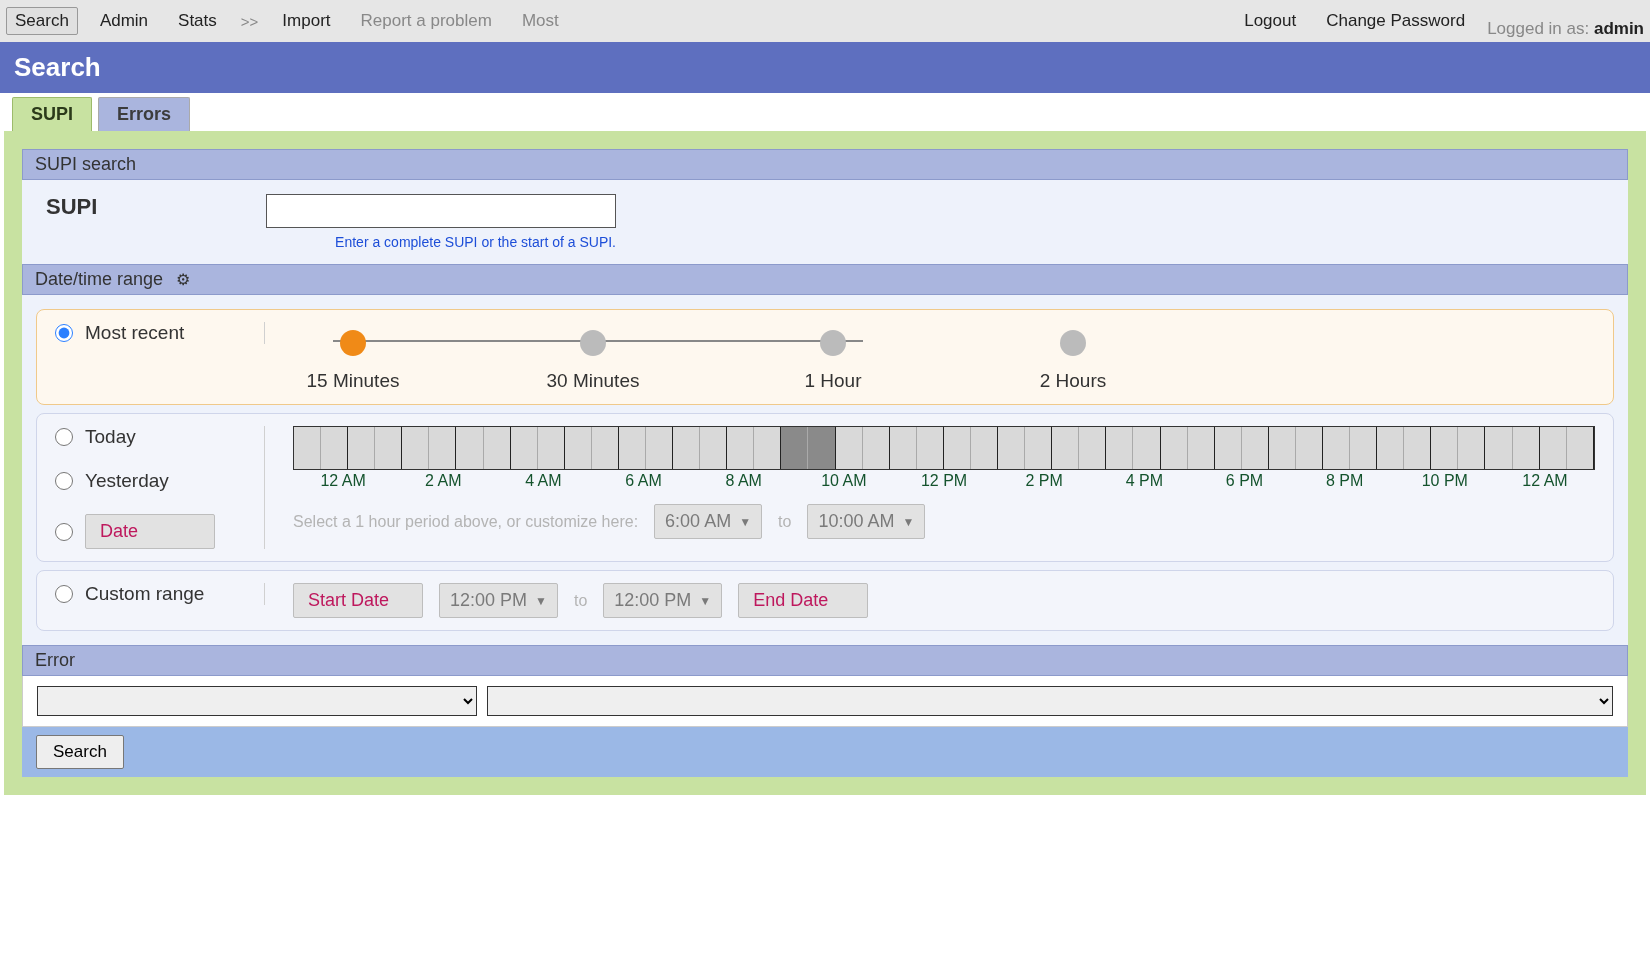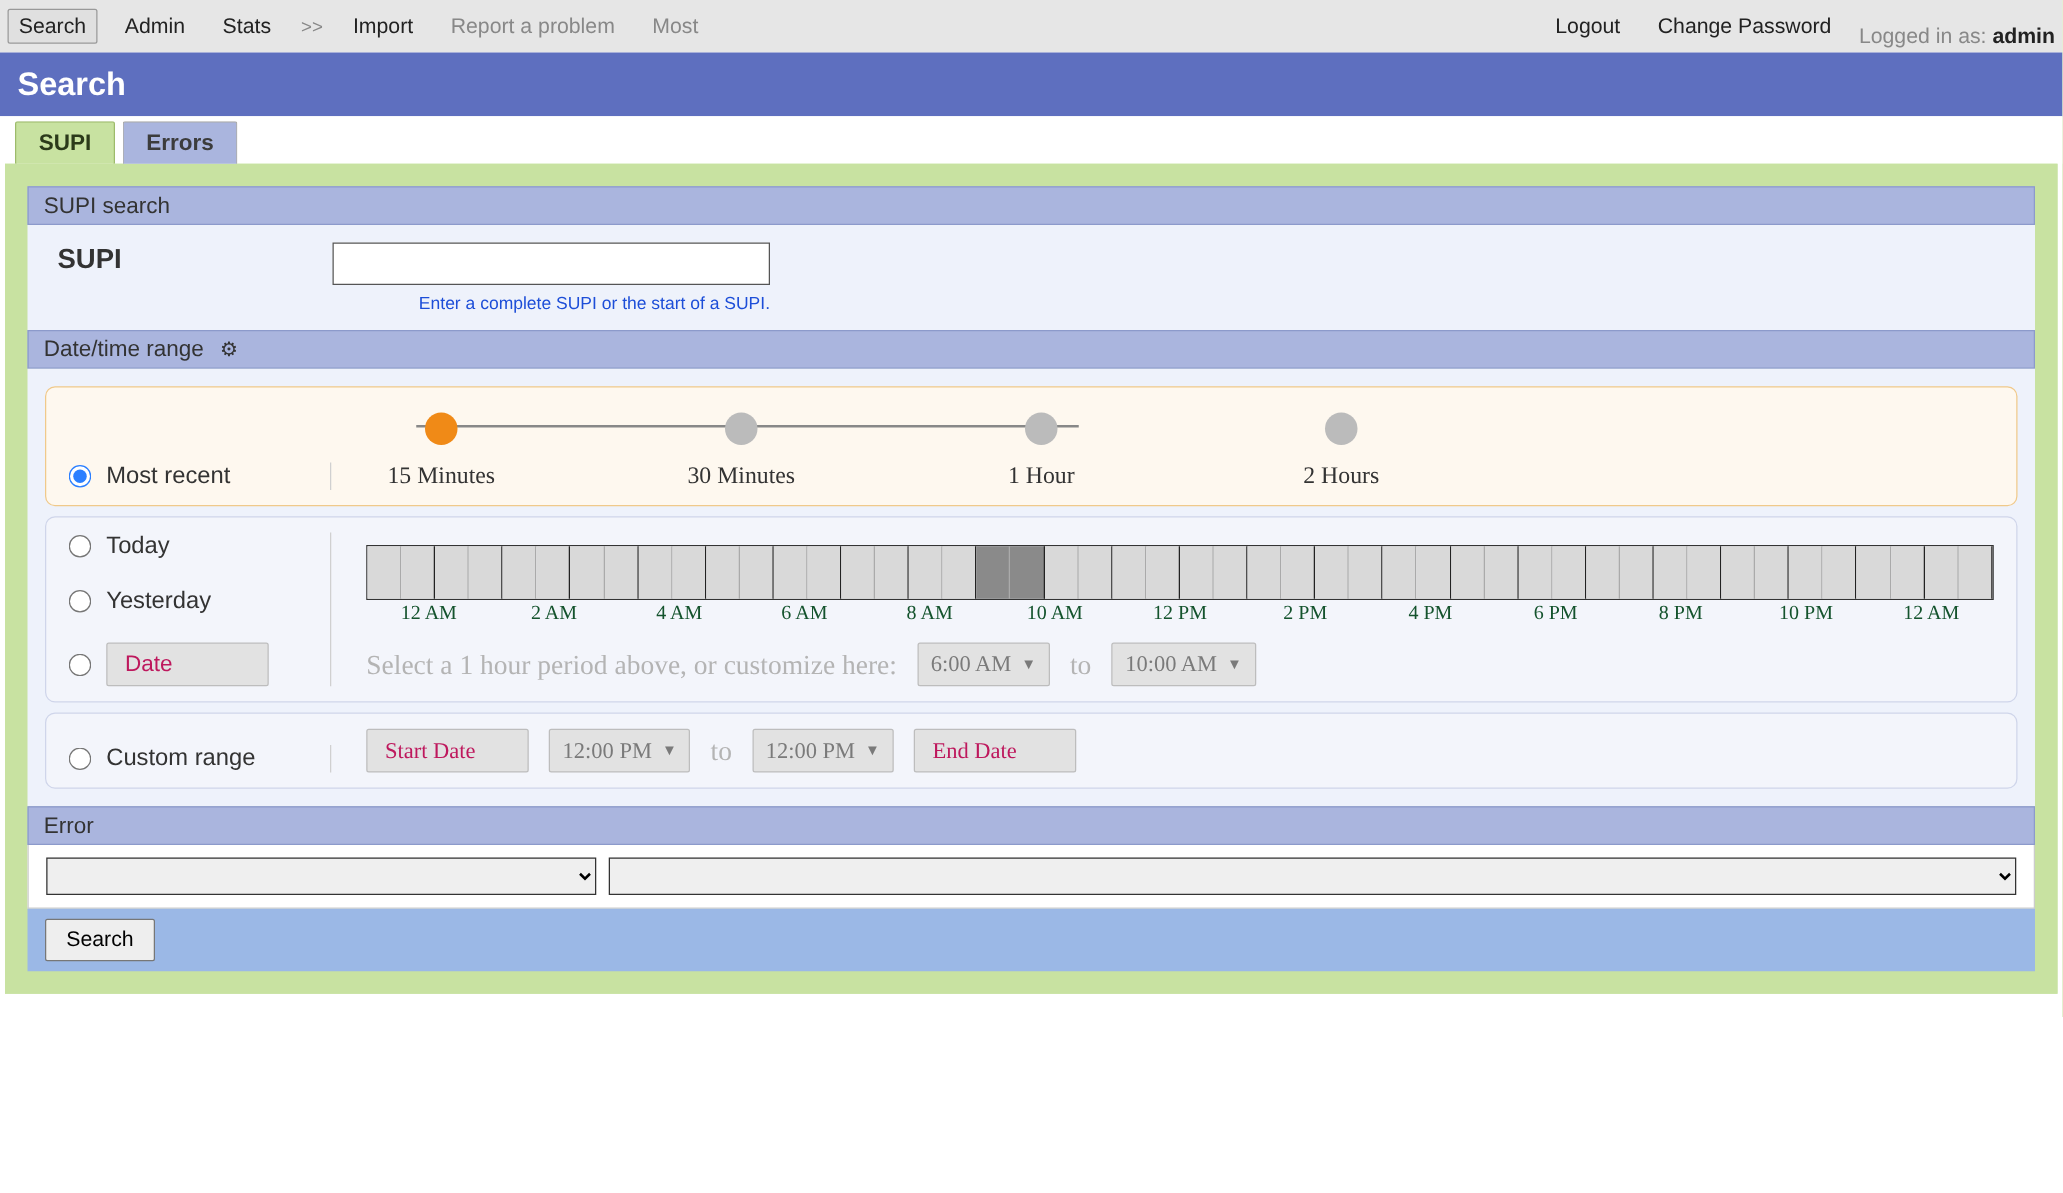--- a/index.html
+++ b/index.html
@@ -79,41 +79,41 @@
 .gear { display: inline-block; margin-left: 8px; font-size: 16px; cursor: pointer; }
 
 .range-stack { display: flex; flex-direction: column; gap: 8px; }
 
 .range-box {
   background: #f3f5fb;
   border: 1px solid #cfd5ea;
   border-radius: 8px;
   padding: 12px 18px;
   display: flex;
-  align-items: flex-end;
+  align-items: flex-start;
   gap: 18px;
 }
 .range-box.selected {
   background: #fef8ef;
   border: 1px solid #f0c98a;
 }
 
 .radio-col {
   display: flex;
   flex-direction: column;
   justify-content: center;
   gap: 22px;
   width: 210px;
   border-right: 1px solid #d0d0d0;
   padding-right: 14px;
 }
 .radio-row { display: flex; align-items: center; gap: 12px; font-size: 19px; color: #333; }
 input[type="radio"] { width: 18px; height: 18px; accent-color: #2b7fff; cursor: pointer; }
 
-.content-col { flex: 1; display: flex; flex-direction: column; gap: 14px; padding-left: 10px; font-family: Liberation Serif, serif; }
+.content-col { flex: 1; display: flex; flex-direction: column; gap: 14px; padding-left: 10px; }
 
 .ladder { position: relative; height: 70px; padding-top: 8px; }
 .ladder-line {
   position: absolute; top: 18px; left: 40px; right: 40px; height: 2px; background: #888; z-index: 0;
 }
 .ladder-line.short { right: auto; width: 530px; }
 .ladder-stops { display: flex; gap: 120px; position: relative; z-index: 1; }
 .stop { display: flex; flex-direction: column; align-items: center; width: 120px; cursor: pointer; }
 .dot { width: 26px; height: 26px; border-radius: 50%; background: #bbb; border: 0; }
 .dot.sel { background: #f08a17; }
@@ -134,21 +134,21 @@
 
 .hourlabels {
   display: flex;
   justify-content: space-between;
   font-size: 16px; color: #14532d;
   padding: 2px 0 0 0;
 }
 .hourlabels span { flex: 1; text-align: center; white-space: nowrap; font-size: 16px;}
 
 .picker-row { display: flex; align-items: center; gap: 16px; flex-wrap: wrap; }
-.faded, .picker-row .instr { color: #b4b4b4; font-size: 22px; }
+.faded, .picker-row .instr { color: #b4b4b4; font-size: 16px; }
 .sel-picker {
   display: inline-flex; align-items: center; gap: 8px;
   padding: 6px 10px; background: #e2e2e2; border: 1px solid #bdbdbd;
   font-size: 18px; color: #7a7a7a; border-radius: 2px; cursor: pointer;
 }
 .sel-picker .chev-icon { font-size: 12px; }
 .date-btn {
   padding: 6px 14px; background: #e2e2e2; border: 1px solid #bdbdbd;
   font-size: 18px; color: #555; border-radius: 2px; cursor: pointer; min-width: 130px; text-align: left;
 }

